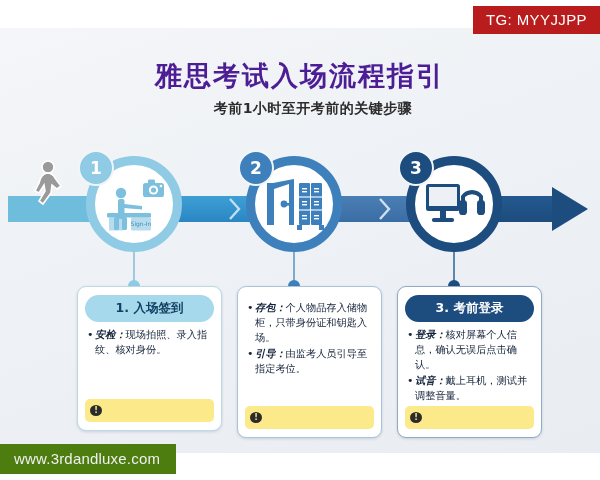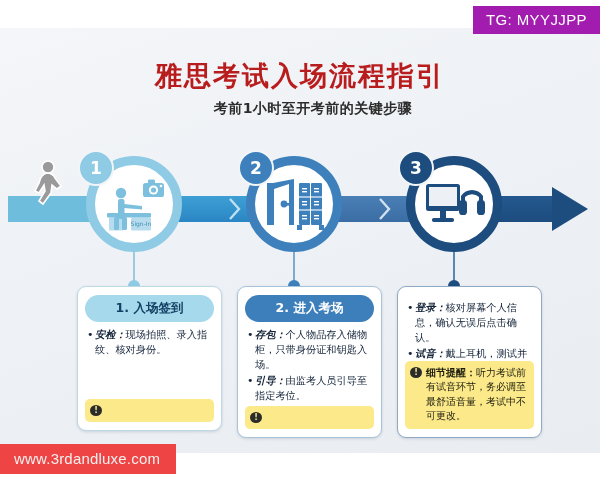--- a/index.html
+++ b/index.html
@@ -13,38 +13,38 @@
 
   
   .canvas{
     position:absolute;left:0;top:28px;width:600px;height:425px;
     background:linear-gradient(160deg,#f4f6f9 0%,#eef1f5 45%,#e9edf2 100%);
   }
 
   
   .tg-tag{
     position:absolute;right:0;top:6px;
-    background:#a21caf;color:#ffffff;
+    background:#b91c1c;color:#ffffff;
     font-size:15px;letter-spacing:.4px;
     padding:5px 13px 6px 13px;
     z-index:40;white-space:nowrap;
   }
   
   .wm{
     position:absolute;left:0;bottom:6px;
-    background:#ef4444;color:#f0f0f0;
+    background:#4d7c0f;color:#f0f0f0;
     font-size:15px;letter-spacing:.2px;
     padding:6px 16px 7px 14px;
     z-index:40;white-space:nowrap;text-align:right;
   }
 
   
   .title{
     position:absolute;left:0;top:58px;width:600px;text-align:center;
-    font-size:27px;font-weight:bold;color:#b91c1c;letter-spacing:2px;
+    font-size:27px;font-weight:bold;color:#4c1d95;letter-spacing:2px;
     font-family:"DejaVu Sans",sans-serif;
   }
   .subtitle{
     position:absolute;left:13px;top:100px;width:600px;text-align:center;
     font-size:14px;font-weight:bold;color:#2c2c2c;letter-spacing:.5px;
     font-family:"DejaVu Sans",sans-serif;
   }
 
   
   .band{position:absolute;left:0;top:196px;width:600px;height:26px;}
@@ -290,48 +290,47 @@
         <span class="dot">•</span>
         <span class="txt"><b>安检：</b><span>现场拍照、录入指纹、核对身份。</span></span>
       </div>
     </div>
     <div class="tip">
       <span class="warn">!</span>
     </div>
   </div>
 
   <div class="card k2">
-    <div class="card-head">
-      <div>2. 进入考场</div>
-    </div>
     <div class="bullets">
       <div class="bul">
         <span class="dot">•</span>
         <span class="txt"><b>存包：</b><span>个人物品存入储物柜，只带身份证和钥匙入场。</span></span>
       </div>
       <div class="bul">
         <span class="dot">•</span>
         <span class="txt"><b>引导：</b><span>由监考人员引导至指定考位。</span></span>
       </div>
     </div>
     <div class="tip">
       <span class="warn">!</span>
     </div>
   </div>
 
   <div class="card k3">
+    <div class="card-head">
+      <div>3. 考前登录</div>
+    </div>
     <div class="bullets">
       <div class="bul">
         <span class="dot">•</span>
         <span class="txt"><b>登录：</b><span>核对屏幕个人信息，确认无误后点击确认。</span></span>
       </div>
       <div class="bul">
         <span class="dot">•</span>
         <span class="txt"><b>试音：</b><span>戴上耳机，测试并调整音量。</span></span>
       </div>
     </div>
     <div class="tip">
       <span class="warn">!</span>
-      <span class="tiptxt"><b>细节提醒：</b><span>听力考试前有试音环节，务必调至最舒适音量，考试中不可更改。</span></span>
     </div>
   </div>
 
 </div>
 
 </body></html>

